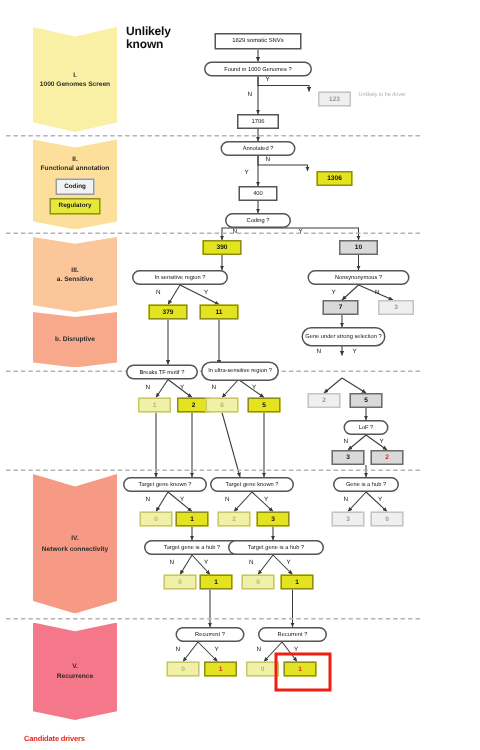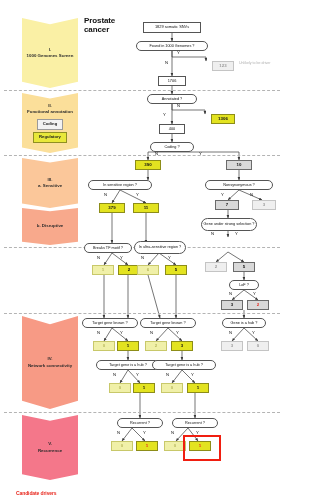--- a/index.html
+++ b/index.html
@@ -164,22 +164,22 @@
     <span class="roman">IV.</span>
     <span class="sub">Network connectivity</span>
   </div>
 
   <div class="stage" style="top:415px;height:65px;background:#f4778a">
     <span class="roman">V.</span>
     <span class="sub">Recurrence</span>
   </div>
 
   <div class="title" style="left:84px;top:16px">
-    <span>Prostate</span><br>
-    <span>cancer</span>
+    <span>Unlikely</span><br>
+    <span>known</span>
   </div>
   <div class="candidate" style="left:16px;top:490px">Candidate drivers</div>
 
   <div class="node rect" style="left:143px;top:22px;width:58px;height:11px">1829 somatic SNVs</div>
   <div class="node pill" style="left:136px;top:41px;width:72px;height:10px">Found in 1000 Genomes ?</div>
   <div class="branch-lbl" style="left:177px;top:50px">Y</div>
   <div class="branch-lbl" style="left:165px;top:60px">N</div>
   <div class="node count c-gray-l" style="left:212px;top:61px;width:22px;height:10px">123</div>
   <div class="note" style="left:239px;top:61px;width:42px">Unlikely to be driver</div>
   <div class="node rect" style="left:158px;top:76px;width:28px;height:10px">1706</div>

